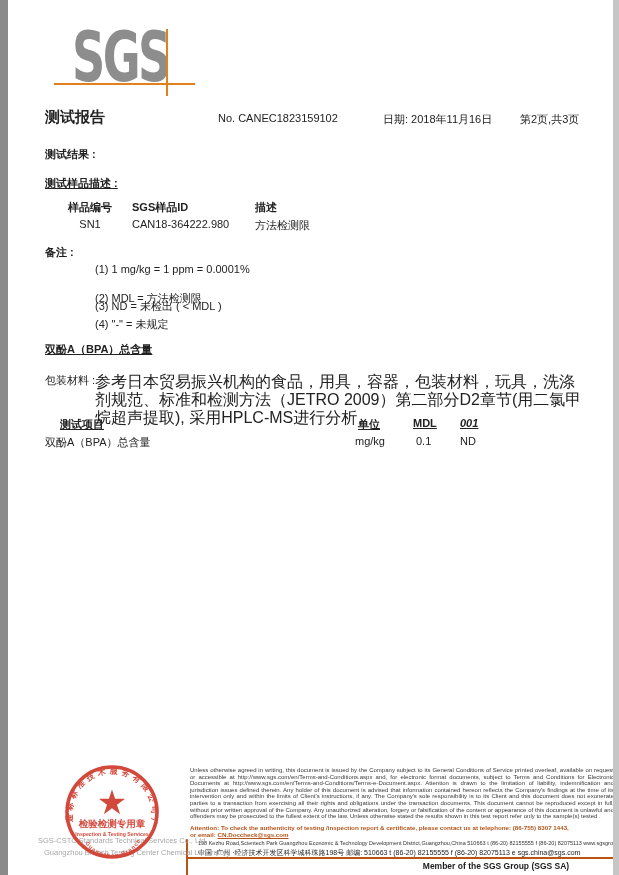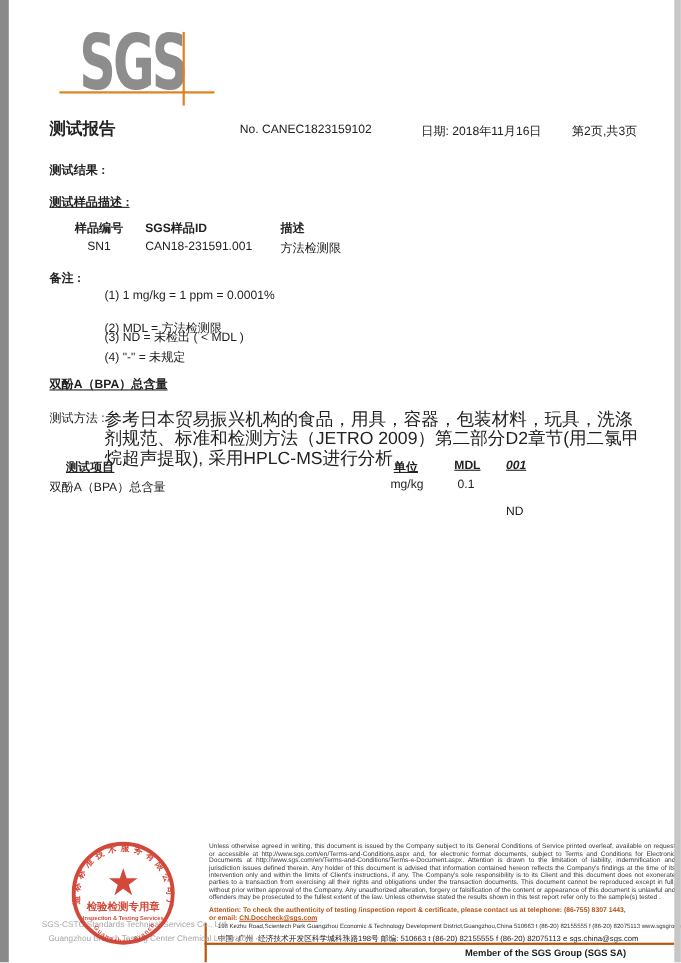--- a/index.html
+++ b/index.html
@@ -44,21 +44,21 @@
   .method-text  { left:87px; top:373px; width:492px; font-size:16px; line-height:18px; }
 
   .rt-h { font-size:11px; font-weight:bold; text-decoration:underline; }
   .rt-d { font-size:11px; }
   .rt-row-h { top:417px; }
   .rt-row-d { top:435px; }
   .rt-item-h { left:52px;text-align:right; }
   .rt-item-d { left:37px; }
   .rt-unit-h { left:350px; } .rt-unit-d { left:347px; }
   .rt-mdl-h  { left:405px; } .rt-mdl-d  { left:408px; }
-  .rt-001-h  { left:452px; font-style:italic; } .rt-001-d { left:452px;margin-top:24px; }
+  .rt-001-h  { left:452px; font-style:italic; } .rt-001-d { left:452px; }
 
   
   .company-line { color:#a8a8a8; font-size:7.5px; z-index:1; }
   .company-line1 { left:30px; top:836px; }
   .company-line2 { left:36px; top:848px; }
   .stamp-svg { left:42px; top:764px; z-index:2; opacity:.92; }
 
   .disclaimer { left:182px; top:767px; width:424px; font-size:6px; line-height:6.6px;
                 text-align:justify; color:#3a3a3a; }
   .attention  { left:182px; top:824px; width:424px; font-size:6.2px; line-height:7.2px;
@@ -87,31 +87,31 @@
   <div class="abs report-date">日期: 2018年11月16日</div>
   <div class="abs report-pages">第2页,共3页</div>
 
   <div class="abs sec-label results-label">测试结果 :</div>
 
   <div class="abs sec-label sample-heading">测试样品描述 :</div>
   <div class="abs stab-h c-col1 row-h">样品编号</div>
   <div class="abs stab-h c-col2 row-h">SGS样品ID</div>
   <div class="abs stab-h c-col3 row-h">描述</div>
   <div class="abs stab-r c-col1 row-d">SN1</div>
-  <div class="abs stab-r c-col2 row-d">CAN18-231591.001</div>
+  <div class="abs stab-r c-col2 row-d">CAN18-364222.980</div>
   <div class="abs stab-r c-col3 row-d">方法检测限</div>
 
   <div class="abs sec-label notes-heading">备注 :</div>
   <div class="abs note-item" style="top:263px">(1) 1 mg/kg = 1 ppm = 0.0001%</div>
   <div class="abs note-item" style="top:291px">(2) MDL = 方法检测限</div>
   <div class="abs note-item" style="top:299px">(3) ND = 未检出 ( &lt; MDL )</div>
   <div class="abs note-item" style="top:317px">(4) "-" = 未规定</div>
 
   <div class="abs sec-label bpa-heading">双酚A（BPA）总含量</div>
-  <div class="abs method-label">测试方法 :</div>
+  <div class="abs method-label">包装材料 :</div>
   <div class="abs method-text">参考日本贸易振兴机构的食品，用具，容器，包装材料，玩具，洗涤剂规范、标准和检测方法（JETRO 2009）第二部分D2章节(用二氯甲烷超声提取), 采用HPLC-MS进行分析。</div>
 
   <div class="abs rt-h rt-row-h rt-item-h">测试项目</div>
   <div class="abs rt-h rt-row-h rt-unit-h">单位</div>
   <div class="abs rt-h rt-row-h rt-mdl-h">MDL</div>
   <div class="abs rt-h rt-row-h rt-001-h">001</div>
   <div class="abs rt-d rt-row-d rt-item-d">双酚A（BPA）总含量</div>
   <div class="abs rt-d rt-row-d rt-unit-d">mg/kg</div>
   <div class="abs rt-d rt-row-d rt-mdl-d">0.1</div>
   <div class="abs rt-d rt-row-d rt-001-d">ND</div>

